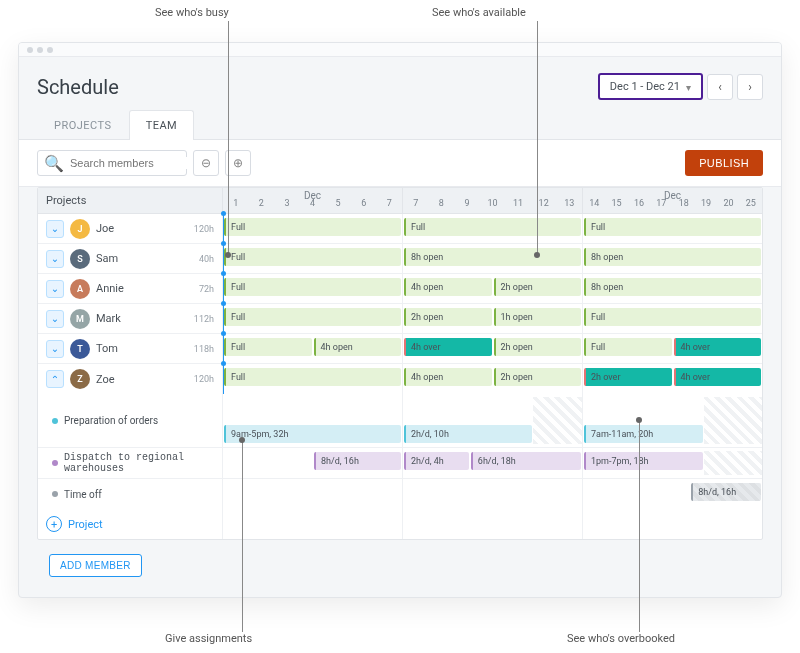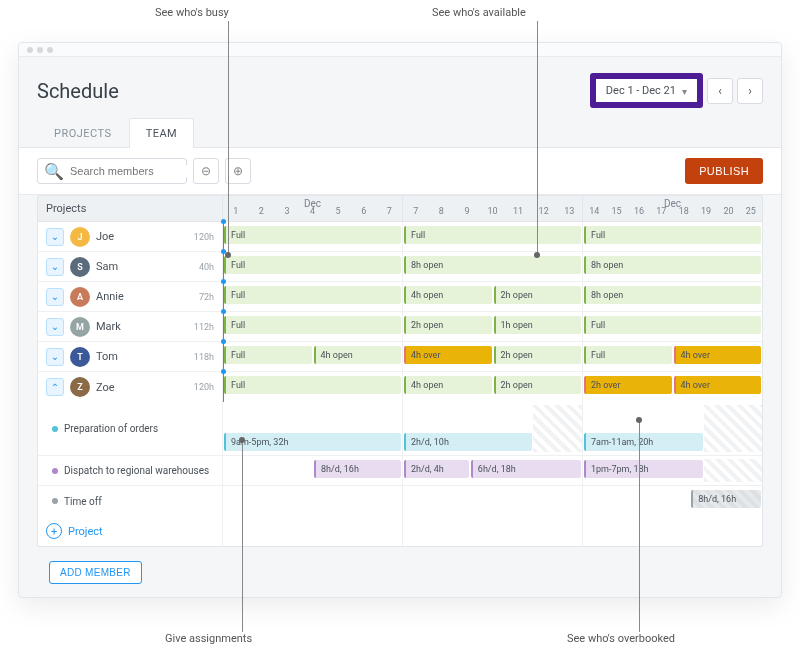--- a/index.html
+++ b/index.html
@@ -10,21 +10,21 @@
 .anno-line { position: absolute; background: #888; }
 .anno-dot { position: absolute; width: 6px; height: 6px; border-radius: 50%; background: #666; }
 
 .window { position: absolute; top: 42px; left: 18px; width: 764px; height: 556px; background: #f4f6f8; border: 1px solid #e2e5e9; border-radius: 4px; box-shadow: 0 8px 28px rgba(0,0,0,0.08); overflow: hidden; }
 .chrome { height: 14px; background: #fafbfc; border-bottom: 1px solid #e8eaee; display: flex; align-items: center; padding-left: 8px; gap: 4px; }
 .chrome span { width: 6px; height: 6px; border-radius: 50%; background: #d4d8dd; }
 
 .headbar { display: flex; align-items: center; justify-content: space-between; padding: 16px 18px 10px; }
 .headbar h1 { font-size: 20px; font-weight: 400; color: #384048; }
 .date-nav { display: flex; align-items: center; gap: 4px; }
-.date-picker { background: #fff; border: 6px solid #4c1d95; border-radius: 3px; padding: 5px 10px; font-size: 11px; color: #4a5158; display: flex; align-items: flex-end; gap: 6px; }
+.date-picker { background: #fff; border: 2px solid #4c1d95; border-radius: 3px; padding: 5px 10px; font-size: 11px; color: #4a5158; display: flex; align-items: flex-end; gap: 6px; }
 .chev { font-size: 10px; color: #888; }
 .nav-btn { width: 26px; height: 26px; background: #fff; border: 1px solid #d8dce2; border-radius: 3px; display: flex; align-items: center; justify-content: center; font-size: 12px; color: #555; }
 
 .tabs { display: flex; padding: 0 18px; border-bottom: 1px solid #e2e5e9; }
 .tab { padding: 8px 16px; font-size: 11px; color: #8a939b; letter-spacing: 0.5px; border: 1px solid transparent; border-bottom: none; margin-bottom: -1px; }
 .tab.active { background: #fff; border-color: #e2e5e9; color: #4a5158; border-radius: 3px 3px 0 0; }
 
 .toolbar { display: flex; align-items: center; padding: 10px 18px; gap: 6px; background: #fff; border-bottom: 1px solid #e8eaee; }
 .search-wrap { flex: 0 0 auto; display: flex; align-items: center; gap: 6px; }
 .search { width: 150px; height: 26px; border: 1px solid #d8dce2; border-radius: 3px; display: flex; align-items: center; padding: 0 6px; gap: 6px; }
@@ -48,21 +48,21 @@
 .row-label .hours { margin-left: auto; font-size: 9px; color: #9aa2aa; }
 .expander { width: 18px; height: 18px; border: 1px solid #b8e0ff; background: #e8f4ff; border-radius: 3px; display: flex; align-items: center; justify-content: center; color: #2196f3; font-size: 10px; }
 .avatar { width: 20px; height: 20px; border-radius: 50%; display: flex; align-items: center; justify-content: center; font-size: 9px; color: #fff; font-weight: 600; }
 .task-dot { width: 6px; height: 6px; border-radius: 50%; flex: 0 0 6px; }
 
 .row-cells { flex: 1; display: flex; }
 .week { flex: 1; border-left: 1px solid #eef0f3; display: flex; position: relative; padding: 3px 0; }
 .bar { height: 18px; border-radius: 2px; display: flex; align-items: center; padding: 0 5px; font-size: 9px; color: #4a5158; margin: 1px; flex: 1; position: relative; overflow: hidden; border-left: 2px solid; }
 .bar.full { background: #e6f3d8; border-color: #7cb342; }
 .bar.open { background: #e6f3d8; border-color: #7cb342; }
-.bar.over { background: #eab308; border-color: #e57373; }
+.bar.over { background: #14b8a6; border-color: #e57373; }
 .bar.task-blue { background: #d4eef5; border-color: #4fc3d9; margin-top: 28px; }
 .bar.task-purple { background: #e8ddf0; border-color: #b088c9; }
 .bar.task-gray { background: #e6e9ec; border-color: #9aa2aa; background-image: repeating-linear-gradient(45deg,transparent,transparent 4px,rgba(0,0,0,0.04) 4px,rgba(0,0,0,0.04) 8px); }
 
 .today-line { position: absolute; top: 0; bottom: 0; width: 1px; background: #2196f3; left: 0; z-index: 5; }
 .today-dot { position: absolute; top: -3px; left: -2px; width: 5px; height: 5px; border-radius: 50%; background: #2196f3; }
 
 .add-member { margin: 4px; background: #fff; border: 1px solid #2196f3; color: #2196f3; font-size: 10px; padding: 5px 10px; border-radius: 3px; letter-spacing: 0.3px; }
 
 .plus-circle { width: 16px; height: 16px; border: 1.5px solid #2196f3; border-radius: 50%; display: flex; align-items: center; justify-content: center; color: #2196f3; font-size: 11px; line-height: 1; }
@@ -324,21 +324,21 @@
               <div class="bar task-blue" style="flex: 0.7 1 0%;">2h/d, 10h</div>
               <div class="hatched" style="flex: 0.3 1 0%;"></div>
             </div>
             <div class="week">
               <div class="bar task-blue" style="flex: 0.65 1 0%;">7am-11am, 20h</div>
               <div class="hatched" style="flex: 0.35 1 0%;"></div>
             </div>
           </div>
         </div>
         <div class="row">
-          <div class="row-label" style="padding-left: 14px;">
+          <div class="row-label" style="padding-left: 14px; font-family: Liberation Mono, monospace;">
             <div class="task-dot" style="background: rgb(176, 136, 201);"></div>
             <span style="font-size: 10px;">Dispatch to regional warehouses</span>
           </div>
           <div class="row-cells">
             <div class="week">
               <div style="flex: 1.2 1 0%;"></div>
               <div class="bar task-purple" style="flex: 1 1 0%;">8h/d, 16h</div>
             </div>
             <div class="week">
               <div class="bar task-purple" style="flex: 0.35 1 0%;">2h/d, 4h</div>

